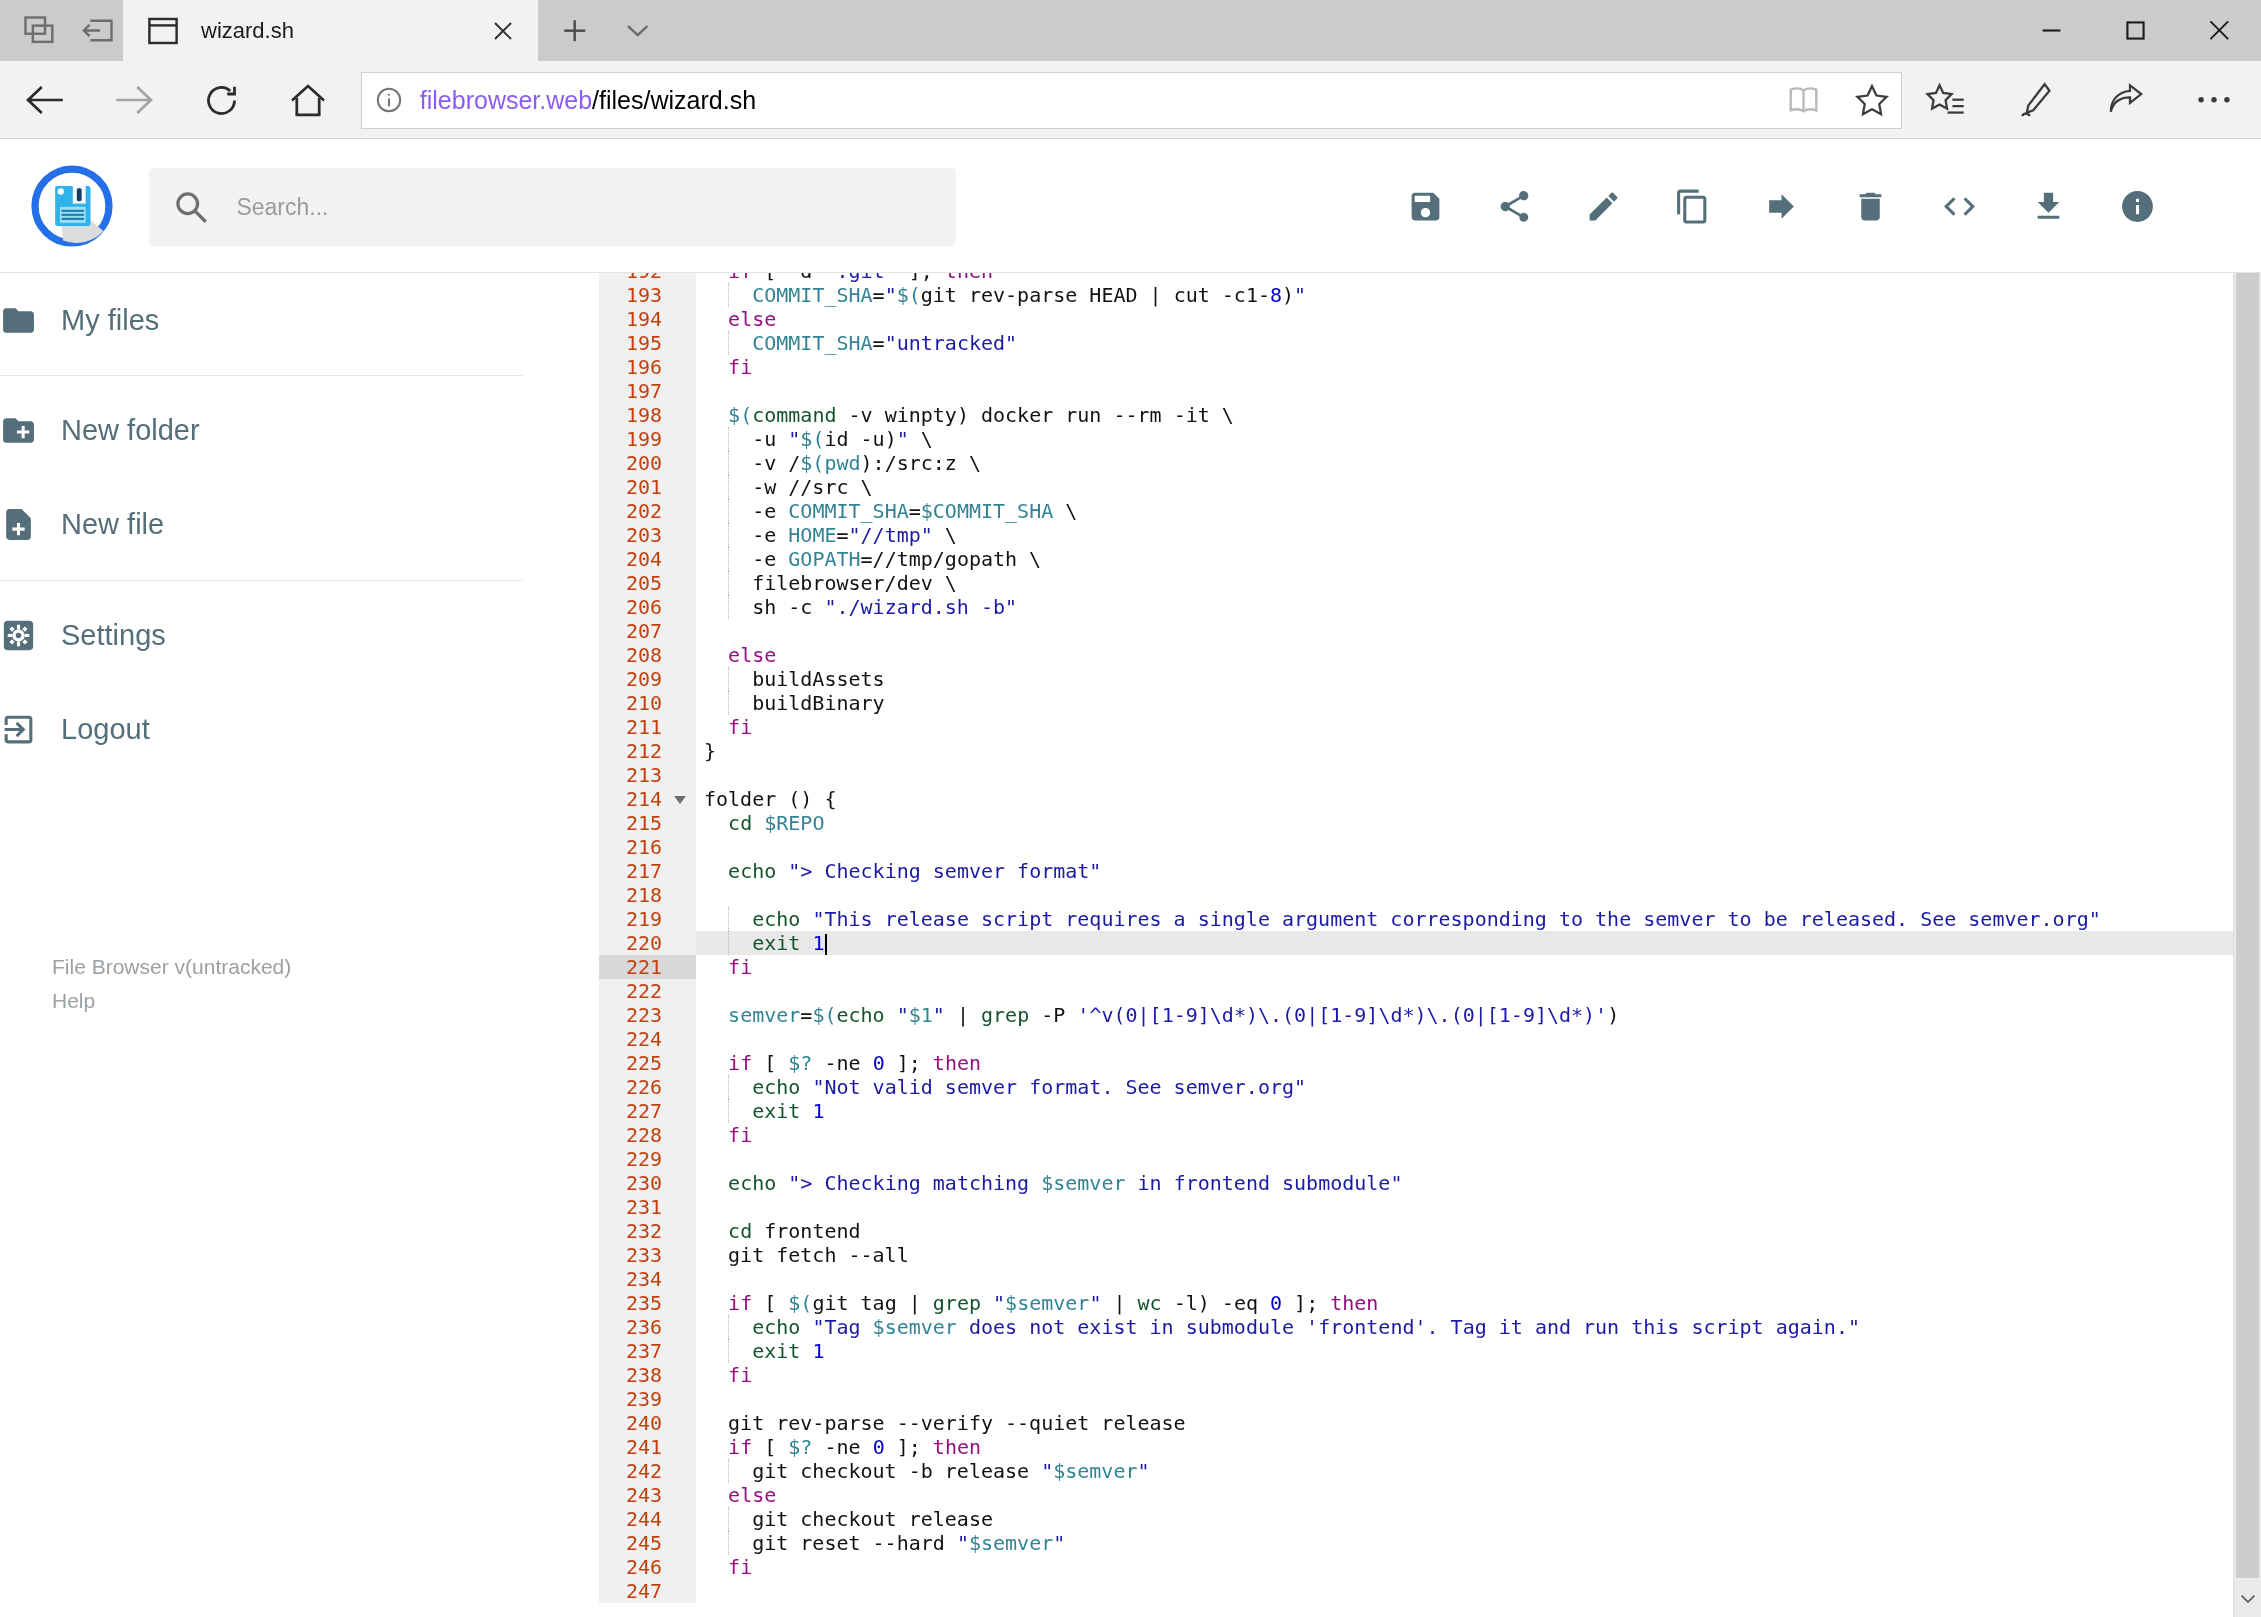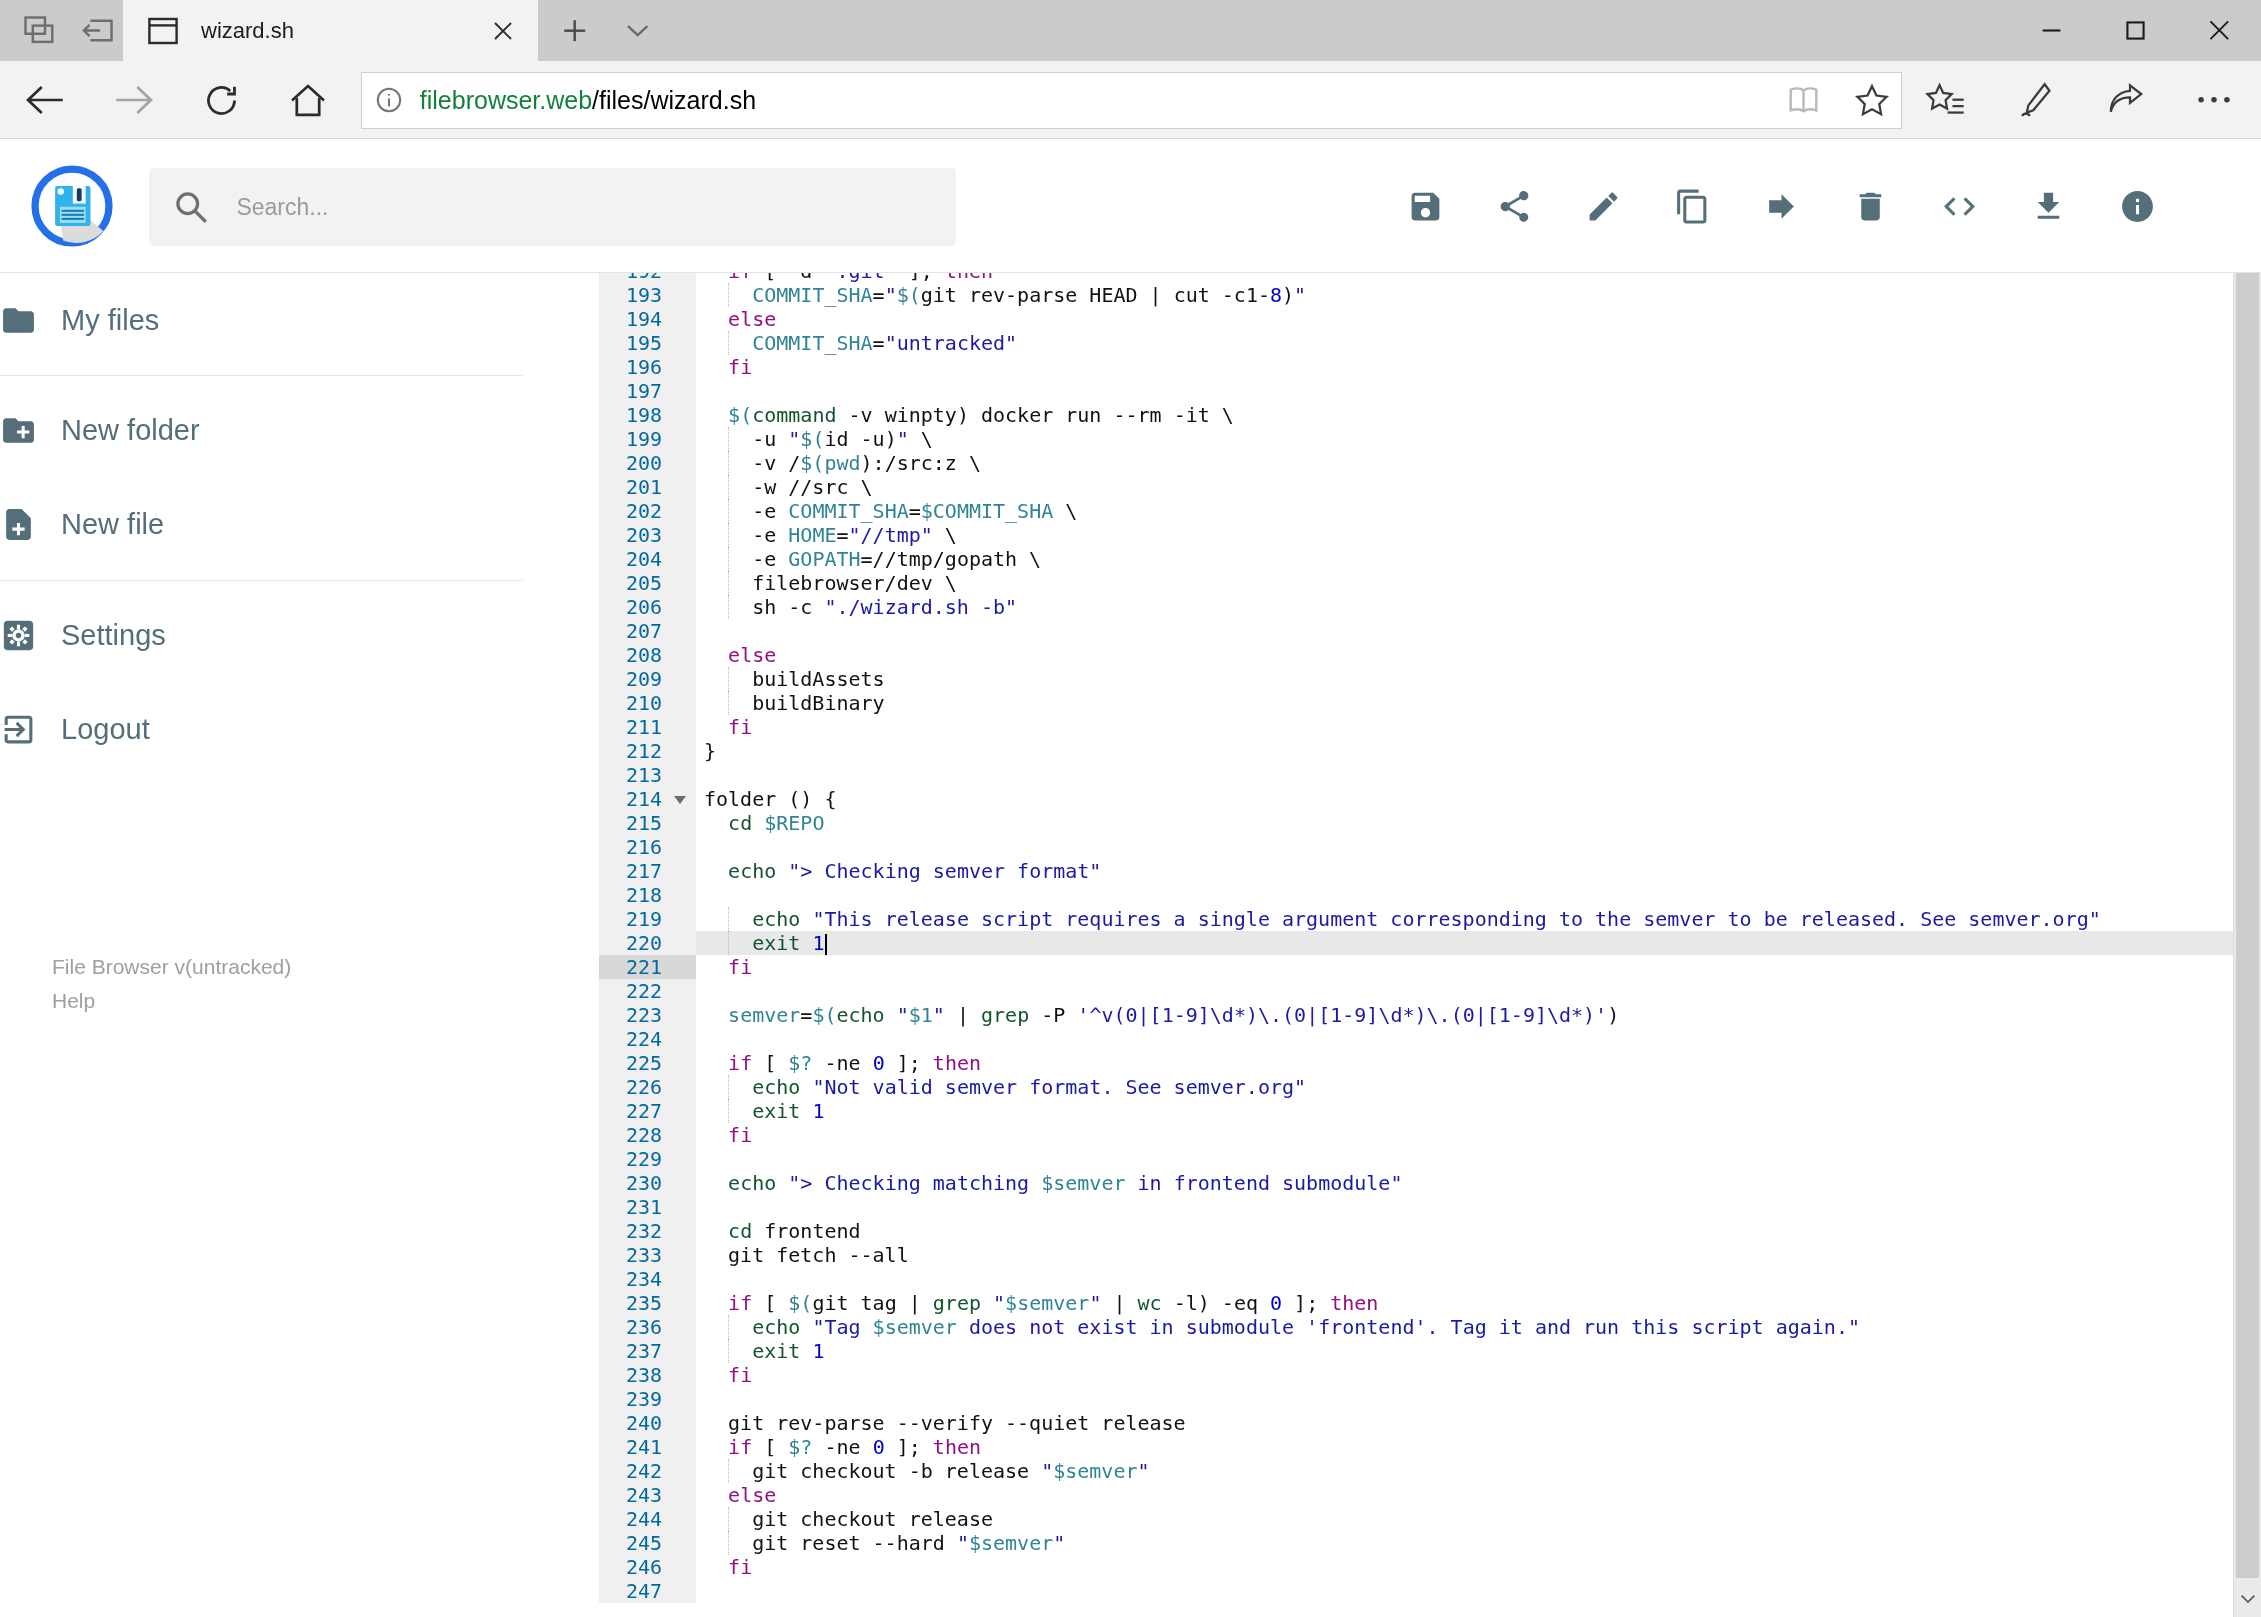--- a/index.html
+++ b/index.html
@@ -14,41 +14,41 @@
   .tab-title{font-size:22px;color:#1b1b1b;margin-left:21px;flex:1;}
   .tab-after{position:absolute;left:538px;top:0;height:61px;display:flex;align-items:center;gap:36px;padding-left:22.6px;}
   .win-controls{position:absolute;right:0;top:0;height:61px;display:flex;align-items:center;}
   .win-btn{width:84px;height:61px;display:flex;align-items:center;justify-content:center;}
   
   .toolbar{position:absolute;left:0;top:61px;width:2261px;height:78px;background:#f2f2f2;border-bottom:0.8px solid #d4d4d4;box-sizing:border-box;}
   .nav-icons{position:absolute;left:0;top:0;height:78px;display:flex;align-items:center;gap:47px;padding-left:24px;}
   .addressbar{position:absolute;left:361px;top:10.5px;width:1541px;height:57px;background:#fff;border:0.8px solid #cfcfcf;
               box-sizing:border-box;display:flex;align-items:center;padding:0 11.3px;}
   .url{font-size:25px;margin-left:14.5px;white-space:nowrap;flex:1;}
-  .url .host{color:#15803d;}
+  .url .host{color:#8b5cf6;}
   .url .path{color:#000000;}
   .tb-right{position:absolute;right:13px;top:0;height:78px;display:flex;align-items:center;gap:50px;padding-right:16px;}
   
   .app-header{position:absolute;left:0;top:139px;width:2261px;height:134px;background:#fff;border-bottom:0.8px solid #e3e3e3;box-sizing:border-box;z-index:5;}
   .logo{position:absolute;left:31px;top:26px;}
   .searchbox{position:absolute;left:149px;top:29px;width:807px;height:78px;background:#f2f2f2;border-radius:4.8px;
              display:flex;align-items:center;padding:0 24px;box-sizing:border-box;}
   .search-ph{font-size:23px;color:#9b9b9b;margin-left:27.4px;}
   .hdr-actions{position:absolute;right:105px;top:0;height:134px;display:flex;align-items:center;gap:52px;color:#546E7A;}
   .hdr-actions .hbtn{width:37px;height:37px;}
   
   .sidebar{position:absolute;left:0;top:273px;width:599px;height:1344px;background:#fff;}
   .side-item{display:flex;align-items:center;height:94px;color:#546E7A;cursor:pointer;}
   .side-item .lbl{font-size:29px;margin-left:24px;}
   .side-div{height:0.8px;background:#e6e6e6;width:523px;margin:8px 0;}
   .side-footer{position:absolute;left:52px;top:677px;color:#9aa0a3;font-size:21px;line-height:34px;}
   
   .editor{position:absolute;left:599px;top:273px;width:1634px;height:1344px;background:#fff;overflow:hidden;
           font-family:"DejaVu Sans Mono",monospace;font-size:20px;line-height:24px;}
-  .gutter{position:absolute;left:0;top:-14.5px;width:97px;background:#f0f0f0;color:#0369a1;}
+  .gutter{position:absolute;left:0;top:-14.5px;width:97px;background:#f0f0f0;color:#c2410c;}
   .gutter-cell{height:24px;text-align:right;padding-right:34px;box-sizing:border-box;position:relative;}
   .gutter-cell.active{background:#d8d8d8;}
   .fold{position:absolute;right:9.7px;top:9px;width:0;height:0;border-left:6.5px solid transparent;
         border-right:6.5px solid transparent;border-top:8px solid #6d6d6d;}
   .code-lines{position:absolute;left:97px;top:-14.5px;right:0;}
   .code-line{height:24px;white-space:pre;position:relative;padding-left:8px;color:#111;}
   .code-line.active{background:#e8e8e8;}
   .code-line.guided::before{content:"";position:absolute;left:32px;top:0;bottom:0;border-left:0.8px dotted #b9b9b9;}
   .cursor{display:inline-block;width:1.6px;height:21px;background:#000;vertical-align:text-bottom;margin-left:0.8px;}
   

